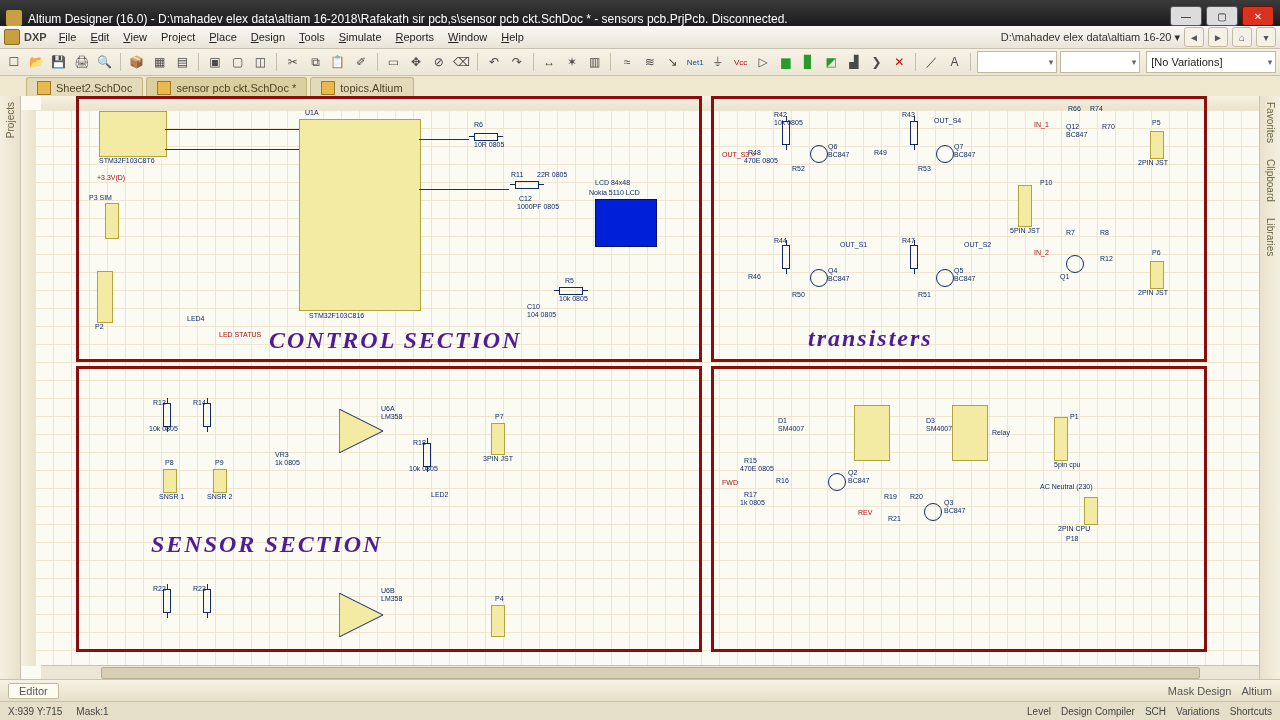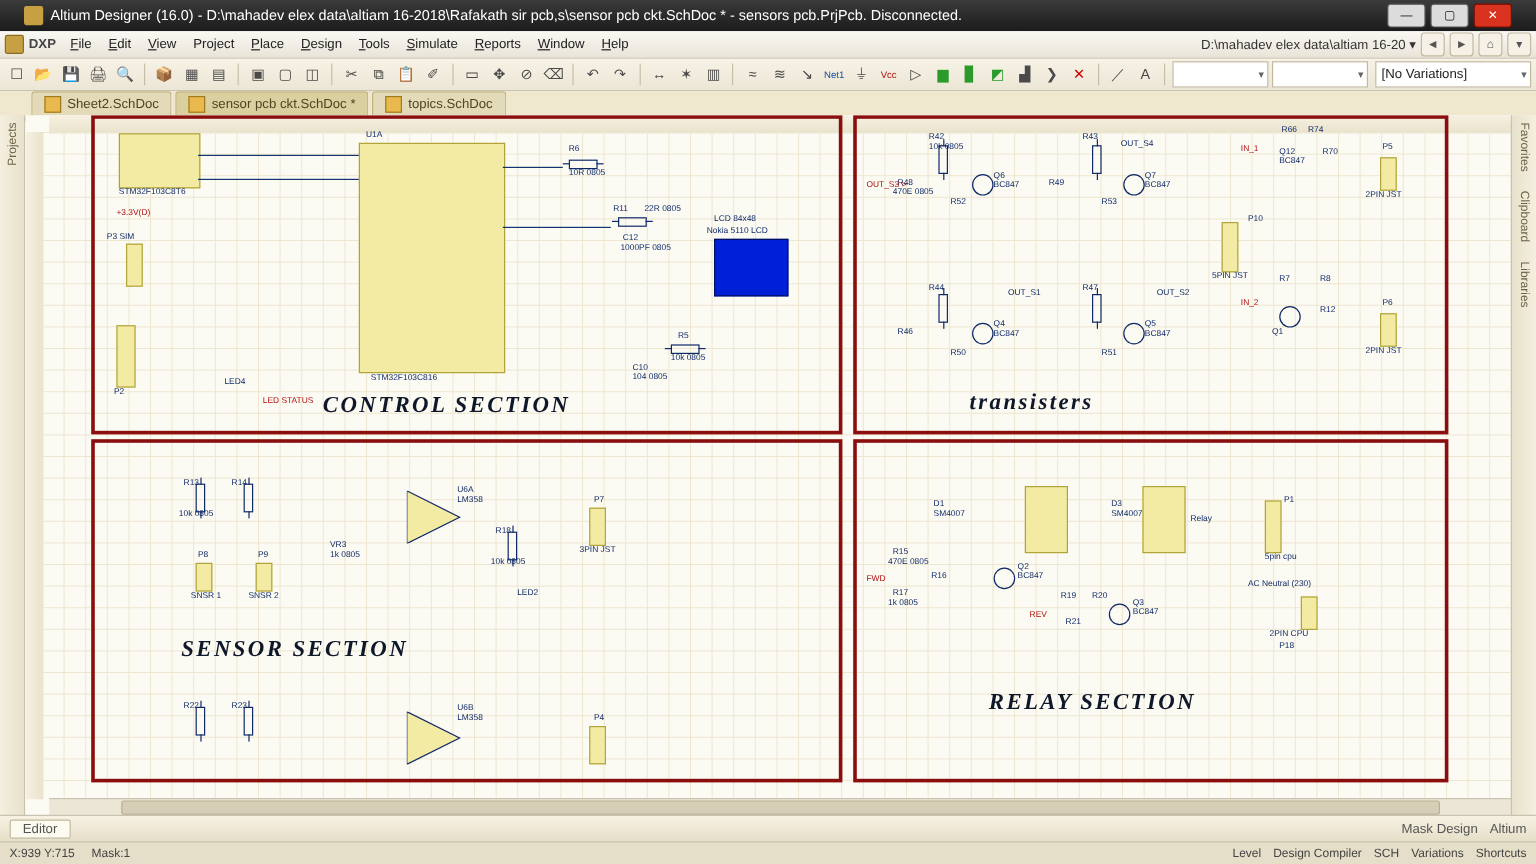--- a/index.html
+++ b/index.html
@@ -1,19 +1,19 @@
 <!DOCTYPE html>
 <html><head>
 <meta charset="utf-8">
 <style>
   html,body{margin:0;padding:0;width:1280px;height:720px;overflow:hidden;
     font-family:"Segoe UI",Tahoma,sans-serif;font-size:11px;background:#f0f0f0;color:#222}
   
   .titlebar{height:26px;background:linear-gradient(#3b3b3b,#1b1b1b);color:#fff;
-    display:flex;align-items:center;padding:0 20px;font-size:12px}
+    display:flex;align-items:flex-end;padding:0 6px;font-size:12px}
   .titlebar .ico{width:16px;height:16px;background:#c7a044;border-radius:2px;margin-right:6px}
   .winbtns{margin-left:auto;display:flex}
   .winbtn{width:30px;height:18px;margin-left:4px;background:#dcdcdc;border:1px solid #555;
     border-radius:3px;display:flex;align-items:center;justify-content:center;font-size:10px;
     color:#111}
   .winbtn.close{background:#d9321f;color:#fff;border-color:#7a0d00}
   
   .menubar{height:22px;background:linear-gradient(#faf8f4,#e9e4d8);border-bottom:1px solid #c9c2b0;
     display:flex;align-items:center;padding:0 4px}
   .menubar .dxp-ico{width:14px;height:14px;background:#c7a044;border:1px solid #8a6d20;
@@ -29,21 +29,21 @@
   .toolbar{height:26px;background:linear-gradient(#f6f2e5,#ece6d6);border-bottom:1px solid #c9c2b0;
     display:flex;align-items:center;padding:0 4px;gap:3px;overflow:hidden;white-space:nowrap}
   .tb-btn{width:20px;height:20px;border:1px solid transparent;border-radius:2px;
     display:flex;align-items:center;justify-content:center;font-size:12px;color:#4a4a4a}
   .tb-sep{width:1px;height:18px;background:#c6bfa8;margin:0 3px}
   .tb-combo{height:20px;border:1px solid #c2b99f;background:#fff;font-size:11px;padding:0 14px 0 4px;
     display:flex;align-items:center;position:relative;min-width:50px}
   .tb-combo::after{content:"▾";position:absolute;right:3px;color:#666;font-size:9px}
   
   .tabrow{height:22px;background:#efe7ce;border-bottom:3px solid #15803d;display:flex;
-    align-items:flex-start;padding-left:26px}
+    align-items:center;padding-left:26px}
   .tab{height:20px;padding:0 10px;background:#e3daba;border:1px solid #c2b481;
     border-bottom:none;border-radius:3px 3px 0 0;font-size:11px;color:#4e4521;margin-right:3px;
     display:flex;align-items:center;gap:5px}
   .tab.active{background:#d9cf9f}
   .tab .doc-ico{width:12px;height:12px;background:#eab94e;border:1px solid #9e7b20}
   
   .workspace{position:absolute;top:96px;left:0;right:0;bottom:40px;display:flex}
   .sidebar{width:20px;background:linear-gradient(90deg,#f4efdf,#e8e1cc);
     border-right:1px solid #c9c2b0;display:flex;align-items:flex-start;justify-content:center;
     padding-top:6px}
@@ -54,22 +54,22 @@
     background-image:
       linear-gradient(#eee6cf 1px,transparent 1px),
       linear-gradient(90deg,#eee6cf 1px,transparent 1px);
     background-size:18px 18px}
   .block{position:absolute;border:3px solid #8a0e0e}
   
   #b-control{left:55px;top:0;width:620px;height:260px}
   #b-trans  {left:690px;top:0;width:490px;height:260px}
   #b-sensor {left:55px;top:270px;width:620px;height:280px}
   #b-relay  {left:690px;top:270px;width:490px;height:280px}
-  .sec-title{position:absolute;font-weight:bold;font-style:italic;color:#0f172a;
-    font-family:"Times New Roman",serif;font-size:19px;letter-spacing:2px}
+  .sec-title{position:absolute;font-weight:bold;font-style:italic;color:#4c1d95;
+    font-family:"Times New Roman",serif;font-size:24px;letter-spacing:2px}
   .overlay-text{position:absolute;color:#8c1ea8;font-family:"Georgia",serif;font-weight:bold;
     font-style:italic;font-size:34px;letter-spacing:2px;left:248px;top:289px;white-space:nowrap;
     text-shadow:0 0 1px #fff}
   
   .chip{position:absolute;background:#f3eba3;border:1px solid #b0a43a}
   .lcd{position:absolute;width:60px;height:46px;background:#0020d8;border:1px solid #001060}
   .wire{position:absolute;background:#13356f}
   .wireH{height:1px}
   .lbl{position:absolute;font-size:7px;color:#102a68}
   .lbl.red{color:#b01010}
@@ -203,21 +203,21 @@
   <div class="tab">
     <div class="doc-ico"></div>
     <span>Sheet2.SchDoc</span>
   </div>
   <div class="tab active">
     <div class="doc-ico"></div>
     <span>sensor pcb ckt.SchDoc *</span>
   </div>
   <div class="tab">
     <div class="doc-ico"></div>
-    <span>topics.SchDoc</span>
+    <span>topics.Altium</span>
   </div>
 </div>
 
 <div class="workspace">
   <div class="sidebar">
     <span>Projects</span>
   </div>
 
   <div class="canvas-wrap">
     <div class="ruler-top"></div>
@@ -407,21 +407,20 @@
 
       <div class="header" style="left:340px;top:48px;width:12px;height:42px"></div>
       <div class="lbl" style="left:356px;top:44px">P1</div>
       <div class="lbl" style="left:340px;top:92px">5pin cpu</div>
       <div class="lbl" style="left:326px;top:114px">AC Neutral (230)</div>
 
       <div class="header" style="left:370px;top:128px;width:12px;height:26px"></div>
       <div class="lbl" style="left:344px;top:156px">2PIN CPU</div>
       <div class="lbl" style="left:352px;top:166px">P18</div>
 
-      <div class="sec-title" style="left:110px;top:206px">RELAY SECTION</div>
     </div>
 
 
     <div class="hscroll">
         <div class="thumb"></div>
       </div>
     <div class="vscroll"></div>
   </div>
 </div>
 

